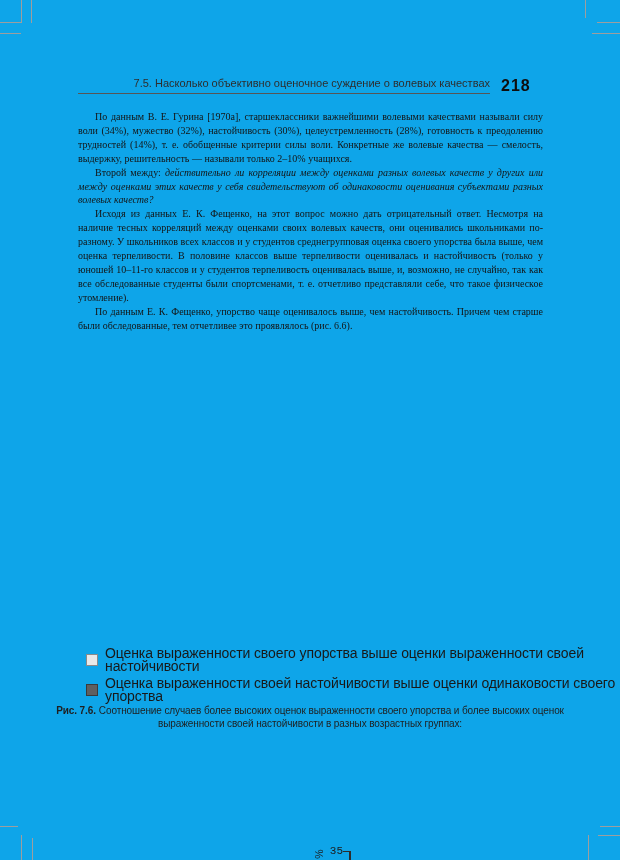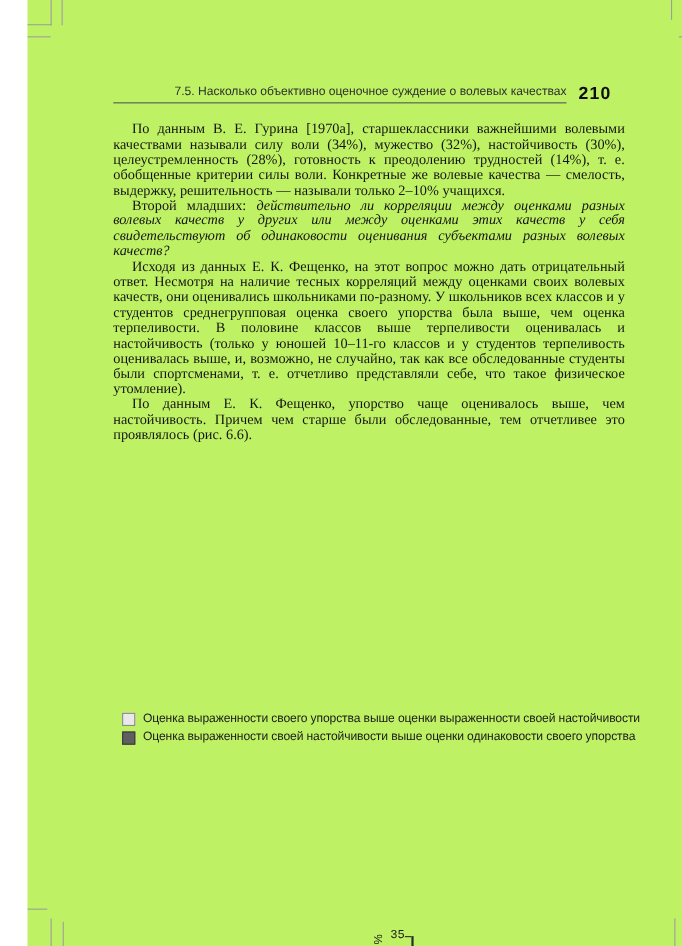--- a/index.html
+++ b/index.html
@@ -1,32 +1,32 @@
 <!DOCTYPE html>
 <html><head>
 <meta charset="utf-8">
 <style>
   html,body{margin:0;padding:0;}
   body{width:620px;height:860px;background:#ffffff;position:relative;overflow:hidden;
        font-family:"Liberation Sans",sans-serif;}
-  .page{position:absolute;inset:0;background:#bef264;margin-left:25px;}
+  .page{position:absolute;inset:0;background:#0ea5e9;}
 
   
   .mark{position:absolute;background:#9e9e9e;}
 
   
   .header{position:absolute;left:78px;top:77px;width:465px;display:flex;align-items:flex-end;}
   .header-title-wrap{width:412px;border-bottom:1px solid #565656;padding-bottom:3px;}
   .header-title{font-size:11px;line-height:13px;color:#2e2e2e;text-align:right;letter-spacing:0;}
   .page-num{margin-left:11px;padding-bottom:1px;font-weight:bold;font-size:16px;line-height:15px;
             letter-spacing:1px;color:#0e0e0e;}
 
   
   .body-text{position:absolute;left:78px;top:110px;width:465px;
-             font-family:"Liberation Serif",serif;font-size:13px;line-height:13.9px;
+             font-family:"Liberation Serif",serif;font-size:10px;line-height:13.9px;
              text-align:justify;color:#141414;}
   .body-text p{margin:0;text-indent:17px;}
   .it{font-style:italic;}
 
   
   .chart{position:absolute;left:150px;top:420px;width:320px;height:235px;}
   .y-axis-title{position:absolute;left:163px;top:429px;height:88px;
                 writing-mode:vertical-rl;transform:rotate(180deg);
                 font-size:10.5px;letter-spacing:0;color:#1c1c1c;}
   .plot{position:absolute;left:199px;top:431px;width:238px;height:196px;box-sizing:border-box;
@@ -34,21 +34,21 @@
   .ytick-label{position:absolute;left:-42px;width:34px;text-align:right;
                font-size:11px;line-height:12px;color:#1c1c1c;font-family:Liberation Mono, monospace;}
   .ytick-mark{position:absolute;left:-8px;width:6px;height:1.5px;background:#2c2c2c;}
   .bar{position:absolute;bottom:0;box-sizing:border-box;border:1px solid #8a8a8a;}
 
   
   .legend{position:absolute;left:86px;top:647px;}
   .legend-row{display:flex;align-items:center;margin-bottom:4px;}
   .legend-swatch{width:12px;height:12px;box-sizing:border-box;border:1px solid #7d7d7d;
                  margin-right:7px;flex:0 0 auto;}
-  .legend-label{font-size:11px;line-height:13px;letter-spacing:-0.1px;color:#191919;}
+  .legend-label{font-size:14px;line-height:13px;letter-spacing:-0.1px;color:#191919;}
 
   
   .caption{position:absolute;left:56px;top:704px;width:508px;text-align:center;
            font-size:10px;line-height:13px;letter-spacing:-0.1px;color:#1f1f1f;}
   .caption b{margin-right:3px;}
   .caption .groups{margin-top:0;}
 </style>
 </head>
 <body>
 
@@ -65,26 +65,26 @@
   <div class="mark" style="left:21px;top:835px;width:1px;height:25px"></div>
   <div class="mark" style="left:32px;top:838px;width:1px;height:22px"></div>
   <div class="mark" style="left:600px;top:826px;width:20px;height:1px"></div>
   <div class="mark" style="left:588px;top:835px;width:1px;height:25px"></div>
   <div class="mark" style="left:598px;top:835px;width:22px;height:1px"></div>
 
   <div class="header">
     <div class="header-title-wrap">
       <div class="header-title">7.5. Насколько объективно оценочное суждение о волевых качествах</div>
     </div>
-    <div class="page-num">210</div>
+    <div class="page-num">218</div>
   </div>
 
   <div class="body-text">
     <p>По данным В. Е. Гурина [1970а], старшеклассники важнейшими волевыми качествами называли силу воли (34%), мужество (32%), настойчивость (30%), целеустремленность (28%), готовность к преодолению трудностей (14%), т. е. обобщенные критерии силы воли. Конкретные же волевые качества — смелость, выдержку, решительность — называли только 2–10% учащихся.</p>
-    <p><span>Второй младших: </span><span class="it">действительно ли корреляции между оценками разных волевых качеств у других или между оценками этих качеств у себя свидетельствуют об одинаковости оценивания субъектами разных волевых качеств?</span></p>
+    <p><span>Второй между: </span><span class="it">действительно ли корреляции между оценками разных волевых качеств у других или между оценками этих качеств у себя свидетельствуют об одинаковости оценивания субъектами разных волевых качеств?</span></p>
     <p>Исходя из данных Е. К. Фещенко, на этот вопрос можно дать отрицательный ответ. Несмотря на наличие тесных корреляций между оценками своих волевых качеств, они оценивались школьниками по-разному. У школьников всех классов и у студентов среднегрупповая оценка своего упорства была выше, чем оценка терпеливости. В половине классов выше терпеливости оценивалась и настойчивость (только у юношей 10–11-го классов и у студентов терпеливость оценивалась выше, и, возможно, не случайно, так как все обследованные студенты были спортсменами, т. е. отчетливо представляли себе, что такое физическое утомление).</p>
     <p>По данным Е. К. Фещенко, упорство чаще оценивалось выше, чем настойчивость. Причем чем старше были обследованные, тем отчетливее это проявлялось (рис. 6.6).</p>
   </div>
 
   <div class="chart">
     <div class="y-axis-title">Число случаев, %</div>
     <div class="plot">
         <div class="ytick-label" style="bottom: 188px;">35</div>
         <div class="ytick-mark" style="bottom: 193px;"></div>
         <div class="bar" style="left: 142px; width: 15px; height: 185.131px; background: rgb(233, 233, 233); border-color: rgb(138, 138, 138);"></div>
@@ -96,15 +96,16 @@
       <span class="legend-swatch" style="background: rgb(233, 233, 233); border-color: rgb(138, 138, 138);"></span>
       <span class="legend-label">Оценка выраженности своего упорства выше оценки выраженности своей настойчивости</span>
     </div>
     <div class="legend-row">
       <span class="legend-swatch" style="background: rgb(95, 95, 95); border-color: rgb(58, 58, 58);"></span>
       <span class="legend-label">Оценка выраженности своей настойчивости выше оценки одинаковости своего упорства</span>
     </div>
   </div>
 
   <div class="caption">
+    <div><b>Рис. 7.6.</b><span>Соотношение случаев более высоких оценок выраженности своего упорства и более высоких оценок выраженности своей настойчивости в разных возрастных группах:</span></div>
   </div>
 
 </div>
 
 </body></html>

